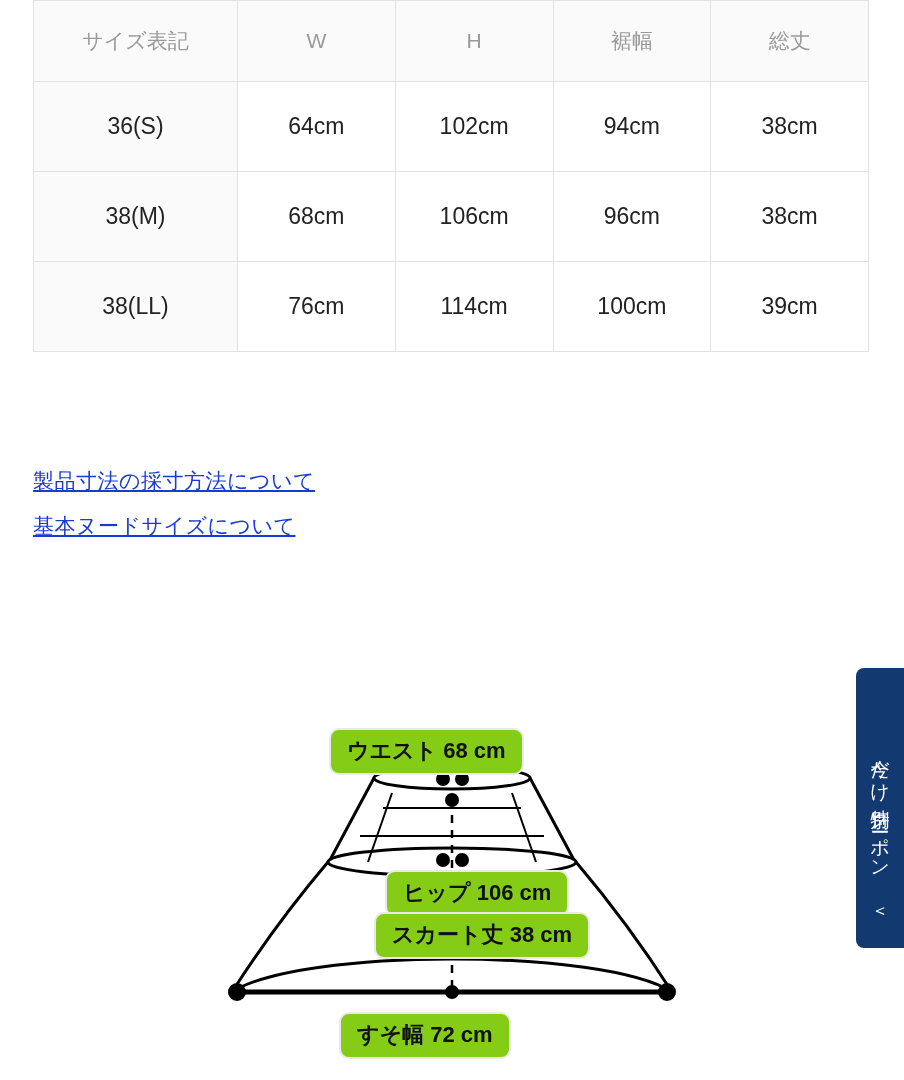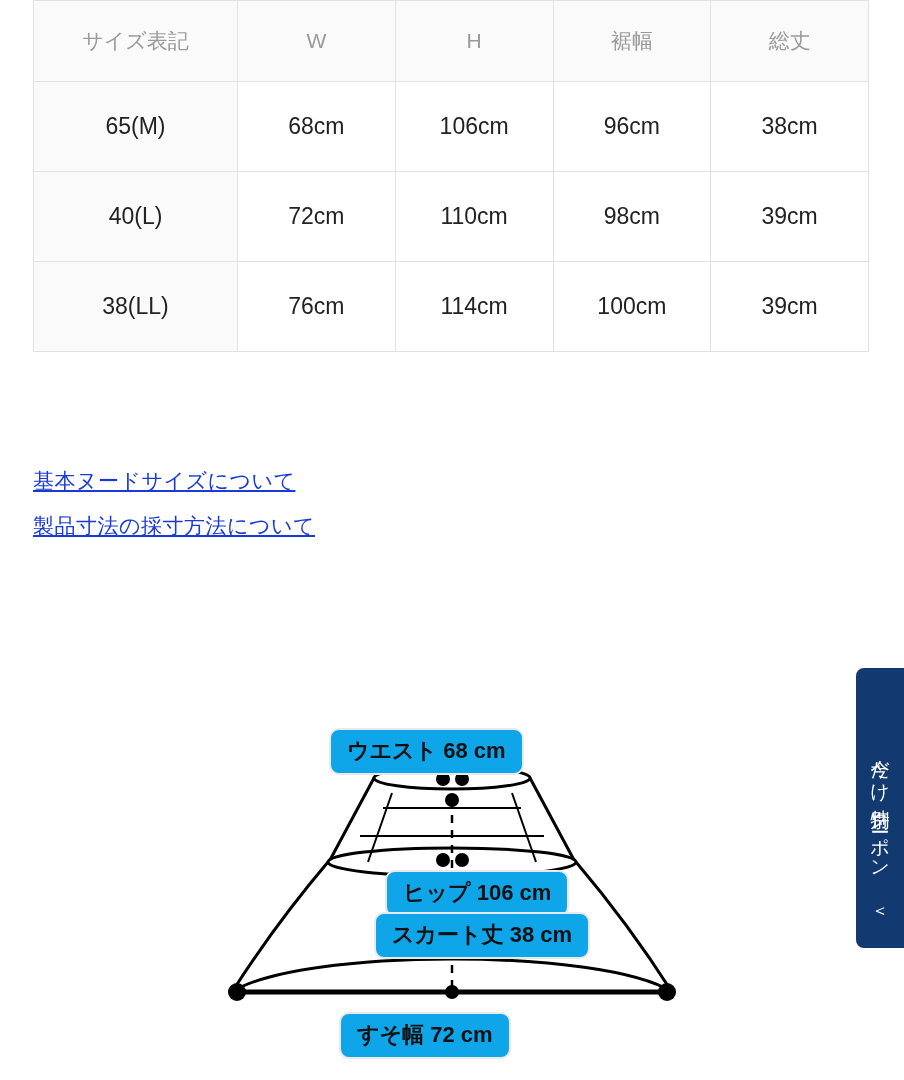--- a/index.html
+++ b/index.html
@@ -78,21 +78,21 @@
     left: 0;
     top: 690px;
     width: 904px;
     height: 390px;
   }
   .diagram svg {
     display: block;
   }
   .dlabel {
     position: absolute;
-    background: #0ea5e9;
+    background: #84cc16;
     border: 2px solid #e9e9e9;
     border-radius: 10px;
     font-size: 22px;
     font-weight: bold;
     color: #111111;
     padding: 9px 16px 10px 16px;
     white-space: nowrap;
     box-sizing: border-box;
     line-height: 1.1;
   }
@@ -144,47 +144,47 @@
       <tr>
         <th>サイズ表記</th>
         <th>W</th>
         <th>H</th>
         <th>裾幅</th>
         <th>総丈</th>
       </tr>
     </thead>
     <tbody>
       <tr>
-        <td>65(M)</td>
+        <td>36(S)</td>
+        <td>64cm</td>
+        <td>102cm</td>
+        <td>94cm</td>
+        <td>38cm</td>
+      </tr>
+      <tr>
+        <td>38(M)</td>
         <td>68cm</td>
         <td>106cm</td>
         <td>96cm</td>
         <td>38cm</td>
-      </tr>
-      <tr>
-        <td>40(L)</td>
-        <td>72cm</td>
-        <td>110cm</td>
-        <td>98cm</td>
-        <td>39cm</td>
       </tr>
       <tr>
         <td>38(LL)</td>
         <td>76cm</td>
         <td>114cm</td>
         <td>100cm</td>
         <td>39cm</td>
       </tr>
     </tbody>
   </table>
 </div>
 
 <div class="links">
+  <a href="#">製品寸法の採寸方法について</a>
   <a href="#">基本ヌードサイズについて</a>
-  <a href="#">製品寸法の採寸方法について</a>
 </div>
 
 <div class="diagram">
   <svg width="904" height="390" viewBox="0 0 904 390">
     <g fill="none" stroke="#000000" stroke-width="3">
 
       <ellipse cx="452" cy="88" rx="78" ry="11"></ellipse>
 
       <path d="M374 88 L330 170"></path>
       <path d="M530 88 L574 170"></path>

